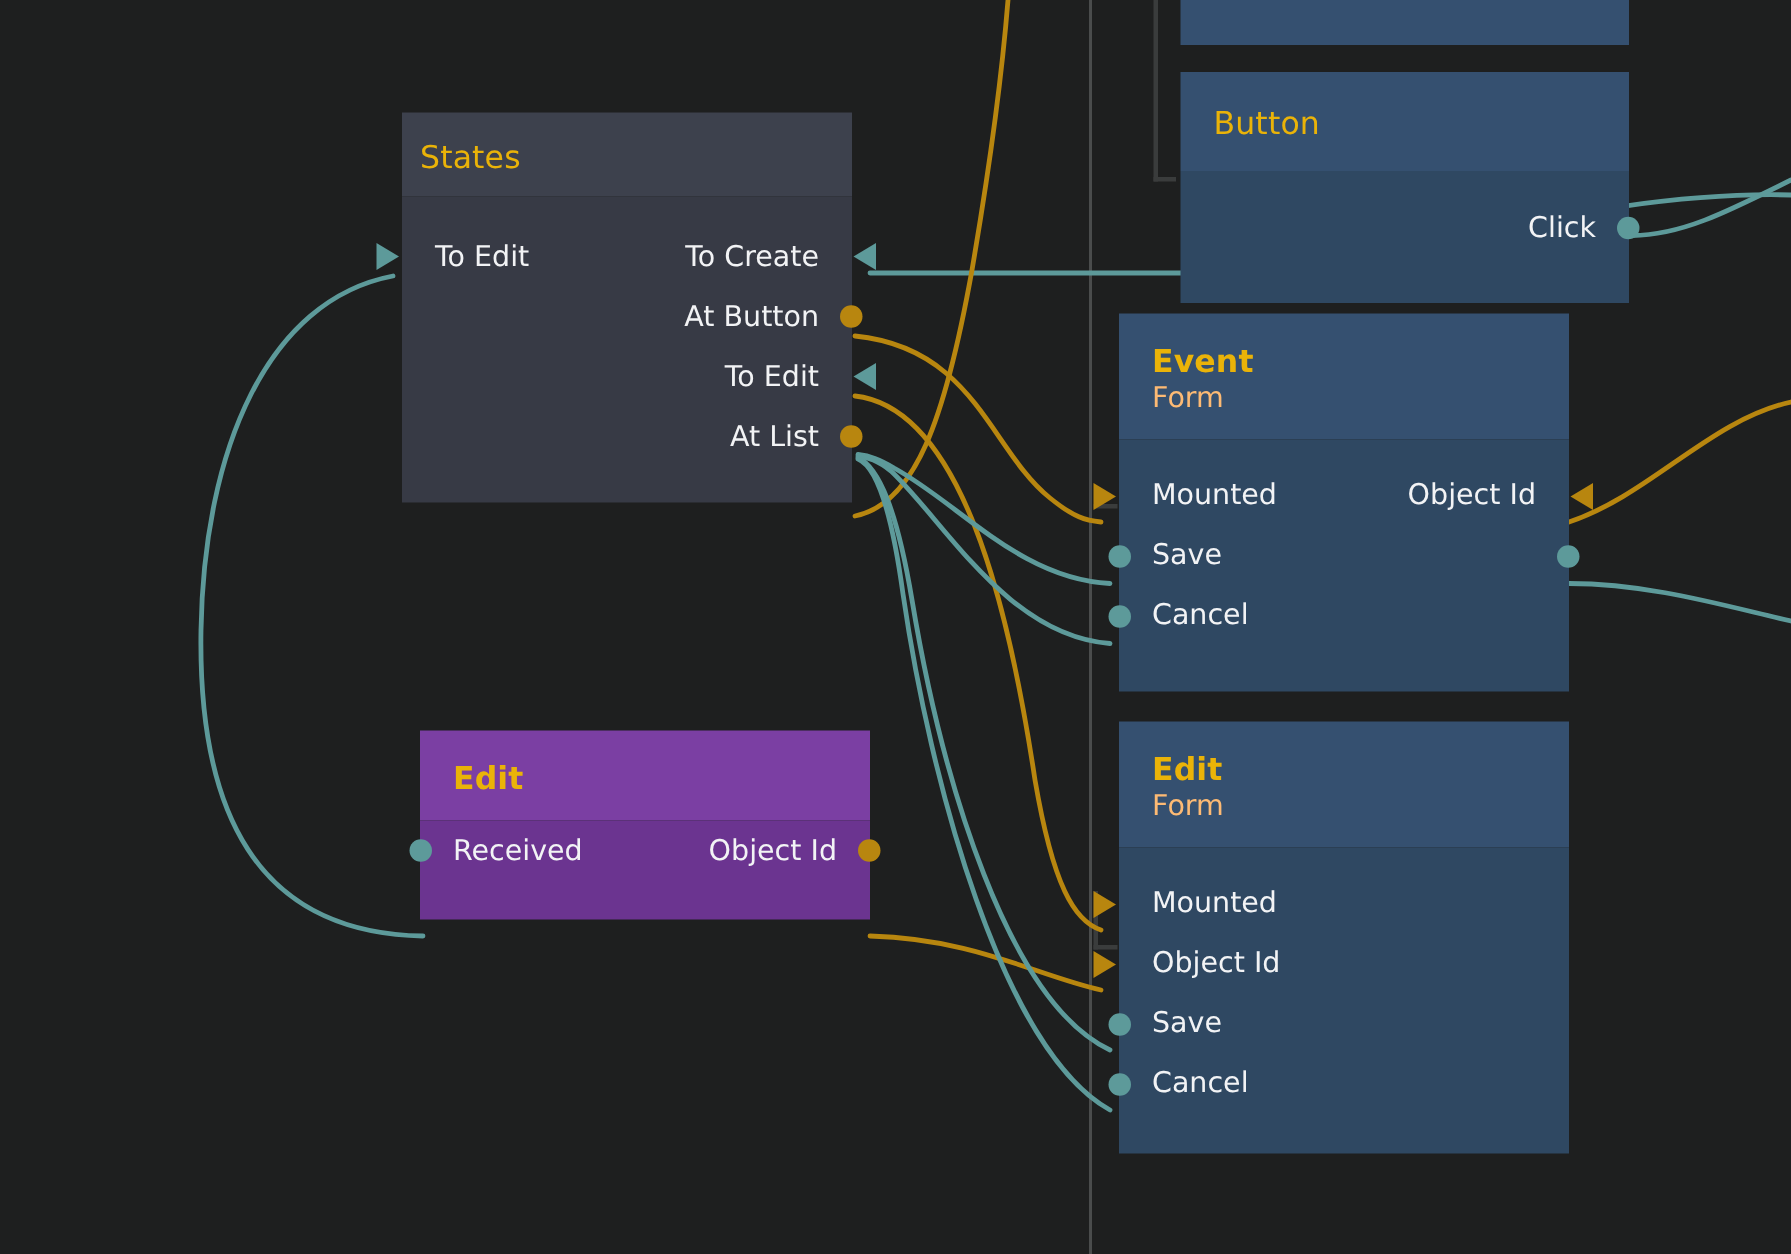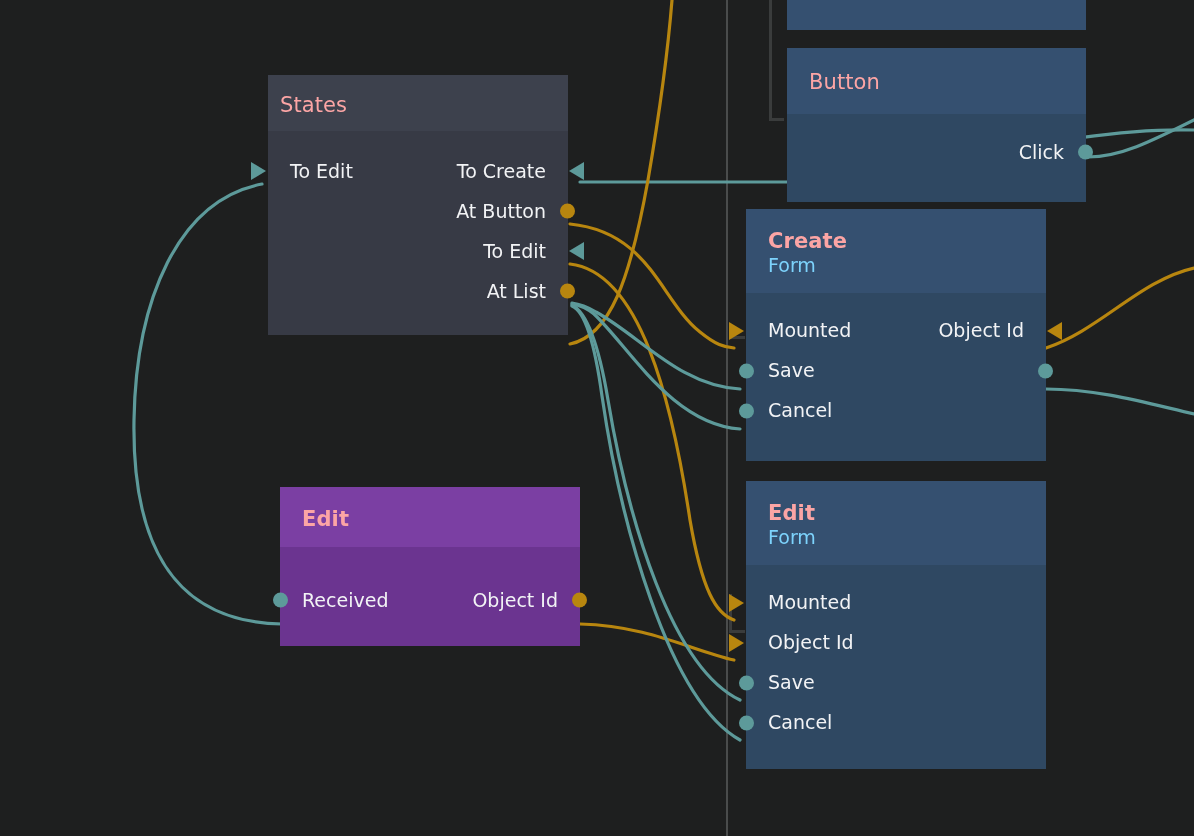--- a/index.html
+++ b/index.html
@@ -39,30 +39,30 @@
     box-sizing: border-box;
     overflow: visible;
   }
   .node-header {
     box-sizing: border-box;
     padding: 18px 22px 14px 22px;
   }
   .node-title {
     font-size: 21px;
     font-weight: bold;
-    color: #fca5a5;
+    color: #eab308;
     line-height: 1.15;
     letter-spacing: 0.1px;
   }
   .node-title.plain {
     font-weight: normal;
   }
   .node-subtitle {
     font-size: 19px;
-    color: #7dd3fc;
+    color: #fdba74;
     line-height: 1.2;
     margin-top: 1px;
   }
   .node-body {
     position: relative;
     box-sizing: border-box;
     padding: 12px 0 18px 0;
   }
   .port-row {
     position: relative;
@@ -225,21 +225,21 @@
         <div class="port-row">
           <span class="spacer"></span>
           <span class="port-label right">Click</span>
           <span class="port-dot teal side-right"></span>
         </div>
       </div>
     </div>
 
     <div class="node blue" style="left:746px; top:209px; width:300px;">
       <div class="node-header" style="padding:20px 22px 16px 22px;">
-        <div class="node-title">Create</div>
+        <div class="node-title">Event</div>
         <div class="node-subtitle">Form</div>
       </div>
       <div class="node-body" style="padding-top:18px; padding-bottom:30px;">
 
         <div class="port-row">
           <span class="port-arrow orange side-left"></span>
           <span class="port-label left">Mounted</span>
           <span class="spacer"></span>
           <span class="port-label right">Object Id</span>
           <span class="port-arrow orange side-right"></span>
@@ -290,21 +290,21 @@
           <span class="port-label left">Cancel</span>
           <span class="spacer"></span>
         </div>
       </div>
     </div>
 
     <div class="node purple" style="left:280px; top:487px; width:300px;">
       <div class="node-header" style="padding:20px 22px 16px 22px;">
         <div class="node-title">Edit</div>
       </div>
-      <div class="node-body" style="padding-top:33px; padding-bottom:26px;">
+      <div class="node-body" style="padding-top:0; padding-bottom:26px;">
         <div class="port-row">
           <span class="port-dot teal side-left"></span>
           <span class="port-label left">Received</span>
           <span class="spacer"></span>
           <span class="port-label right">Object Id</span>
           <span class="port-dot orange side-right"></span>
         </div>
       </div>
     </div>
 

